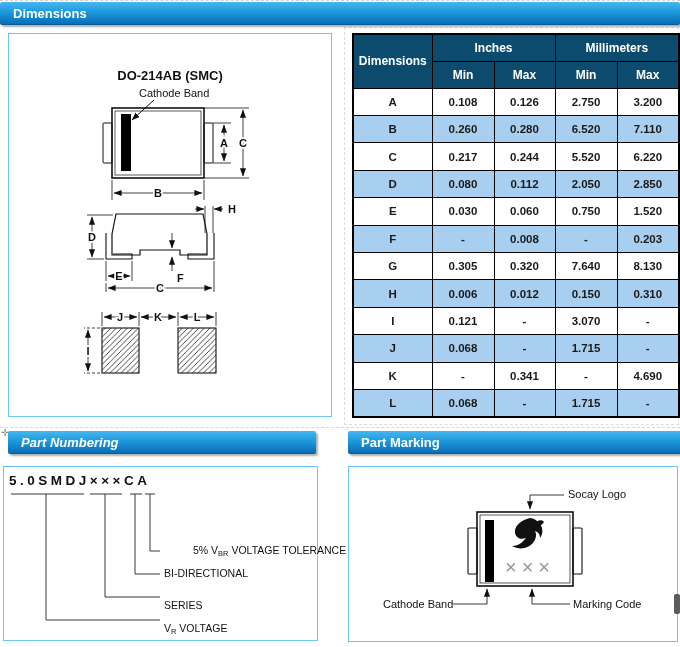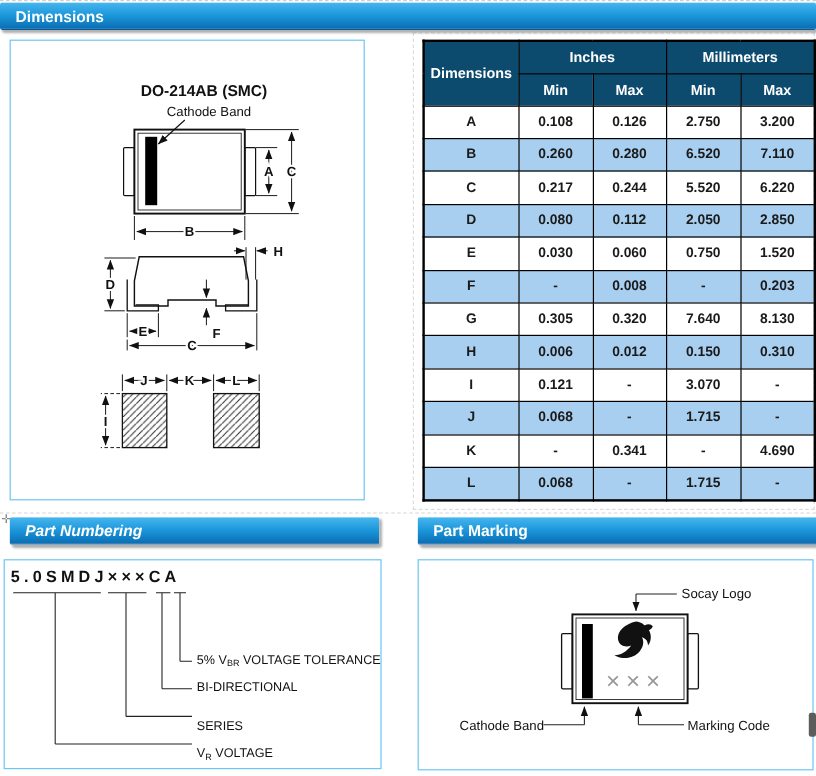--- a/index.html
+++ b/index.html
@@ -12,21 +12,21 @@
         border:1px dashed #dcdcdc;}
   .section-bar{position:absolute;height:23px;line-height:23px;padding-left:13px;
         color:#fff;font-weight:bold;font-size:13px;border-radius:2px;
         background:linear-gradient(180deg,#46B7EF 0%,#1B96DA 50%,#0A6DB4 100%);
         border-bottom:1px solid #085C96;box-shadow:2px 2px 2px rgba(110,110,110,.55);}
   #bar-dimensions{left:0;top:2px;width:680px;}
   #bar-pn{left:8px;top:431px;width:308px;font-style:italic;}
   #bar-pm{left:348px;top:431px;width:380px;}
   .anchor-glyph{position:absolute;left:1px;top:427px;font-size:10px;color:#8a8a8a;}
   .panel{position:absolute;border:1px solid #6CC5F2;background:#fff;}
-  #panel-drawing{left:8px;top:33px;width:296px;height:384px;}
+  #panel-drawing{left:8px;top:33px;width:324px;height:384px;}
   #box-pn{left:3px;top:466px;width:315px;height:175px;}
   #box-pm{left:348px;top:466px;width:330px;height:176px;}
   
   #dim-table{position:absolute;left:352px;top:33px;width:326px;height:385px;
         border-collapse:collapse;table-layout:fixed;}
   #dim-table th,#dim-table td{border:1px solid #000;text-align:center;vertical-align:middle;
         font-size:11.5px;padding:0;}
   #dim-table{border:2px solid #000;}
   #dim-table th{background:#0c4a6e;color:#fff;font-weight:bold;font-size:12px;height:27px;}
   #dim-table td{height:27px;color:#1a1a1a;font-weight:bold;}
@@ -289,21 +289,21 @@
   <div id="box-pn" class="panel">
     <div class="pn-number">5.0SMDJ×××CA</div>
     <svg class="lines-svg" width="313" height="173" viewBox="0 0 313 173">
       <g stroke="#222" stroke-width="0.9" fill="none">
         <path d="M7,27 H80 M42,27 V153 M42,153 H156"></path>
         <path d="M86,27 H118 M101,27 V130 M101,130 H156"></path>
         <path d="M126,27 H138 M131,27 V107 M131,107 H156"></path>
         <path d="M141,27 H151 M146,27 V84 M146,84 H156"></path>
       </g>
     </svg>
-    <div class="pn-label" style="top:77px;"><span>5% V</span><span class="sub">BR</span><span> VOLTAGE TOLERANCE</span></div>
+    <div class="pn-label" style="top:77px;margin-left:29px;"><span>5% V</span><span class="sub">BR</span><span> VOLTAGE TOLERANCE</span></div>
     <div class="pn-label" style="top:100px;">BI-DIRECTIONAL</div>
     <div class="pn-label" style="top:123px;margin-top:32px;"><span>V</span><span class="sub">R</span><span> VOLTAGE</span></div>
     <div class="pn-label" style="top:132px;">SERIES</div>
   </div>
 
   <div id="bar-pm" class="section-bar">
     <span>Part Marking</span>
   </div>
   <div id="box-pm" class="panel">
     <svg width="328" height="174" viewBox="0 0 328 174">

